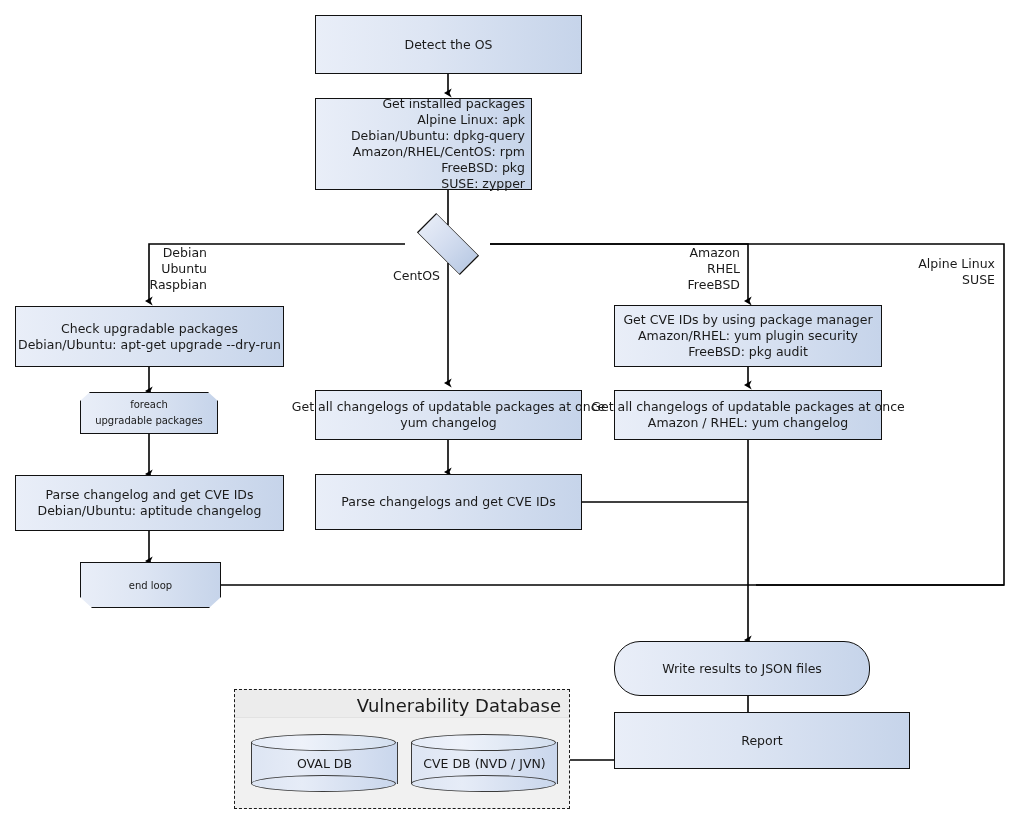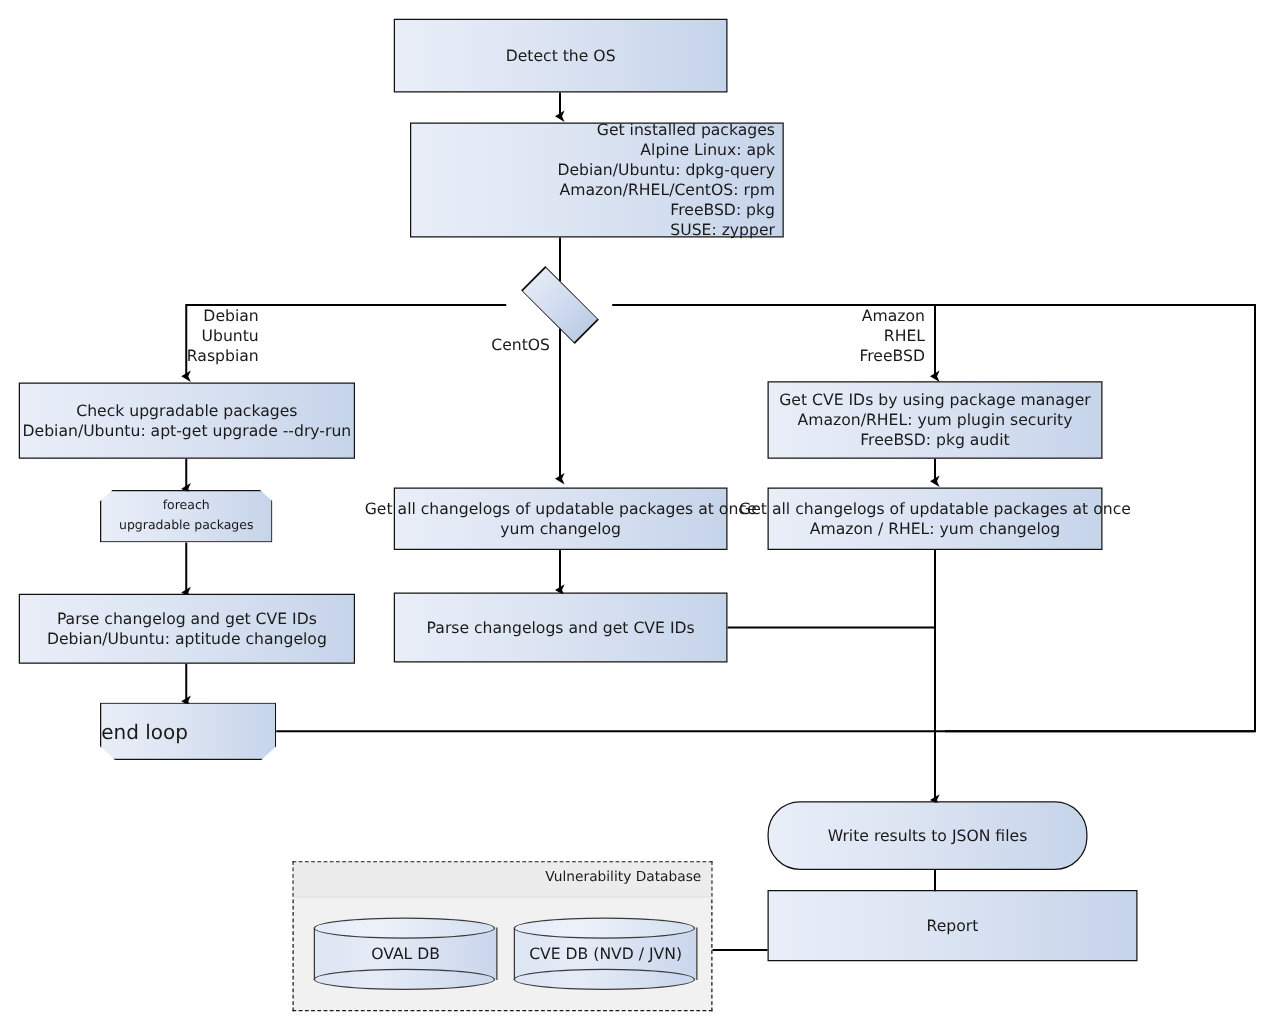--- a/index.html
+++ b/index.html
@@ -85,23 +85,23 @@
     color: #1a1a1a;
   }
   .loop-end {
     position: absolute;
     box-sizing: border-box;
     background: linear-gradient(to right, #e9eef8 0%, #dde5f3 45%, #c6d4ea 100%);
     border: 1.4px solid #111111;
     clip-path: polygon(0 0, 100% 0, 100% calc(100% - 11px), calc(100% - 12px) 100%, 12px 100%, 0 calc(100% - 11px));
     display: flex;
     align-items: center;
-    justify-content: flex-start;
+    justify-content: center;
     text-align: center;
-    font-size: 16px;
+    font-size: 10px;
     color: #1a1a1a;
   }
 
   
   .branch-label {
     position: absolute;
     font-size: 12.5px;
     line-height: 16px;
     color: #1a1a1a;
     white-space: nowrap;
@@ -112,21 +112,21 @@
   .db-group {
     position: absolute;
     box-sizing: border-box;
     border: 1.8px dashed #1a1a1a;
     background: #f1f1f1;
   }
   .db-group-title {
     position: absolute;
     right: 8px;
     top: 5px;
-    font-size: 11px;
+    font-size: 18px;
     color: #1a1a1a;
     white-space: nowrap;
   }
   .db-title-band {
     position: absolute;
     left: 0; right: 0; top: 0;
     height: 27px;
     background: #ececec;
     border-bottom: 1px solid #e2e2e2;
   }
@@ -216,21 +216,21 @@
       <path d="M748,696 L748,729" marker-end="url(#arw)"></path>
 
       <path d="M569,760 L614,760"></path>
     </g>
   </svg>
 
   <div class="node box align-center" style="left:315px; top:15px; width:267px; height:59px;">
     <span class="txt">Detect the OS</span>
   </div>
 
-  <div class="node box align-right" style="left:328px; top:98px; width:299px; height:92px;">
+  <div class="node box align-right" style="left:315px; top:98px; width:217px; height:92px;">
     <span class="txt">
       <span>Get installed packages</span><br>
       <span>Alpine Linux: apk</span><br>
       <span>Debian/Ubuntu: dpkg-query</span><br>
       <span>Amazon/RHEL/CentOS: rpm</span><br>
       <span>FreeBSD: pkg</span><br>
       <span>SUSE: zypper</span>
     </span>
   </div>
 
@@ -245,20 +245,24 @@
   <div class="branch-label r" style="left:330px; top:268px; width:110px;">
     <span>CentOS</span>
   </div>
 
   <div class="branch-label r" style="left:625px; top:245px; width:115px;">
     <span>Amazon</span><br>
     <span>RHEL</span><br>
     <span>FreeBSD</span>
   </div>
 
+  <div class="branch-label r" style="left:880px; top:256px; width:115px;">
+    <span>Alpine Linux</span><br>
+    <span>SUSE</span>
+  </div>
 
   <div class="node box align-center" style="left:15px; top:306px; width:269px; height:61px;">
     <span class="txt">
       <span>Check upgradable packages</span><br>
       <span>Debian/Ubuntu: apt-get upgrade --dry-run</span>
     </span>
   </div>
 
   <div class="loop-start" style="left:80px; top:392px; width:138px; height:42px;">
     <span class="txt">

